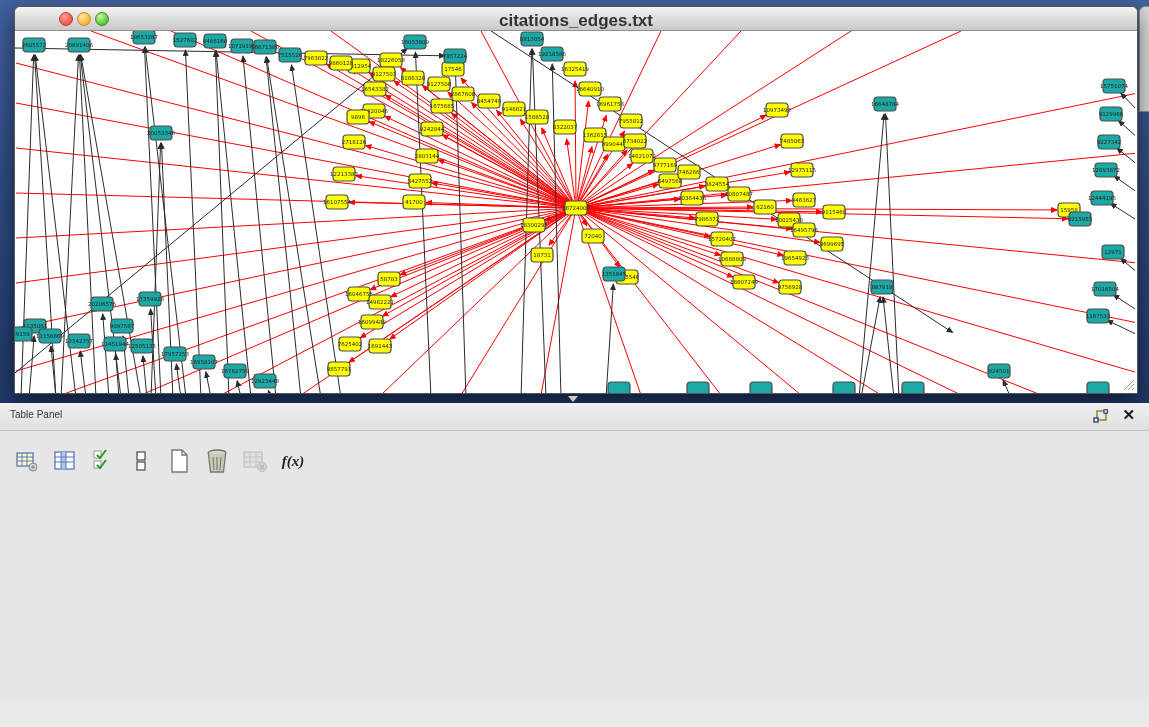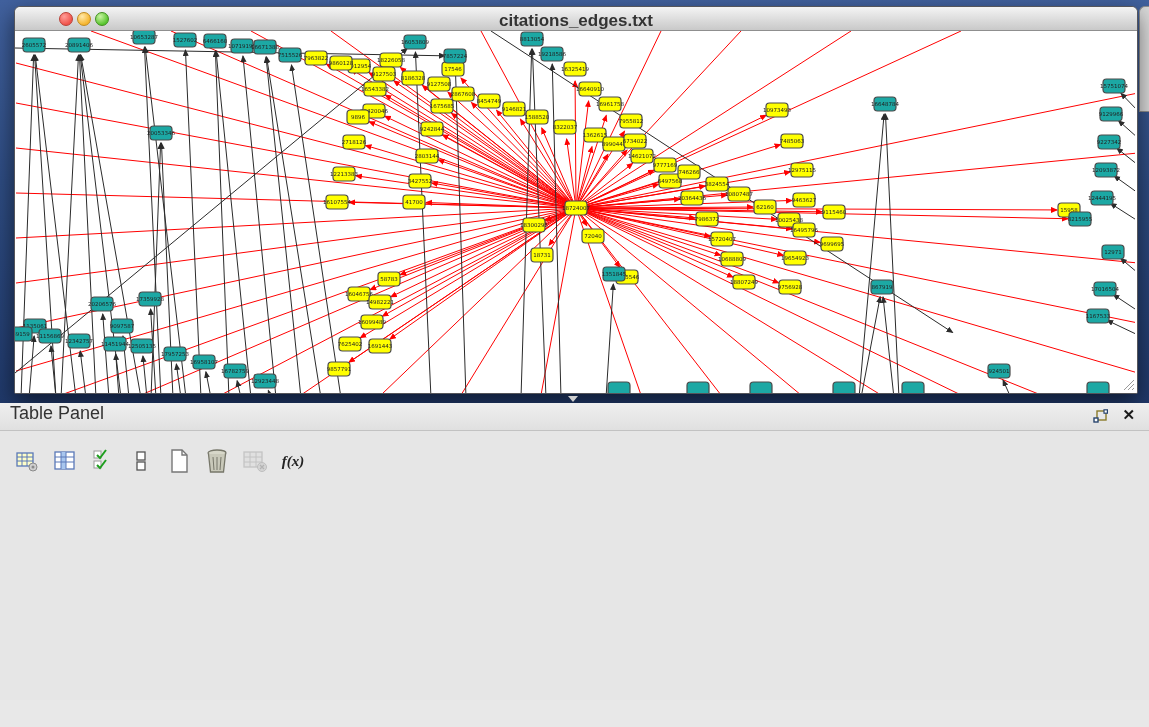--- a/index.html
+++ b/index.html
@@ -28,21 +28,21 @@
   #resize-grip{position:absolute;right:2px;bottom:2px;width:14px;height:14px;}
 
   
   #split-handle{position:absolute;left:568px;top:396px;width:0;height:0;
     border-left:5px solid transparent;border-right:5px solid transparent;border-top:6px solid #cfcfcf;}
 
   
   #table-panel{position:absolute;left:0;top:403px;width:1149px;height:297px;background:#e6e6e6;}
   #tp-header{position:relative;height:27px;background:linear-gradient(#efefef,#e0e0e0);
     border-bottom:1px solid #c2c2c2;}
-  #tp-title{position:absolute;left:10px;top:0;font-size:18px;color:#333;}
+  #tp-title{position:absolute;left:10px;top:6px;font-size:10px;color:#333;}
   #tp-float{position:absolute;right:40px;top:6px;width:16px;height:16px;}
   #tp-close{position:absolute;right:14px;top:3px;font-size:15px;font-weight:bold;color:#1a1a1a;cursor:default;}
 
   #tp-toolbar{position:absolute;left:14px;top:40px;height:36px;display:flex;align-items:center;gap:12px;}
   .tbtn{width:26px;height:26px;display:flex;align-items:center;justify-content:center;}
   #fx-icon{font-family:"Liberation Serif",serif;font-style:italic;font-weight:bold;font-size:15px;color:#222;}
 </style>
 </head>
 <body>
 

